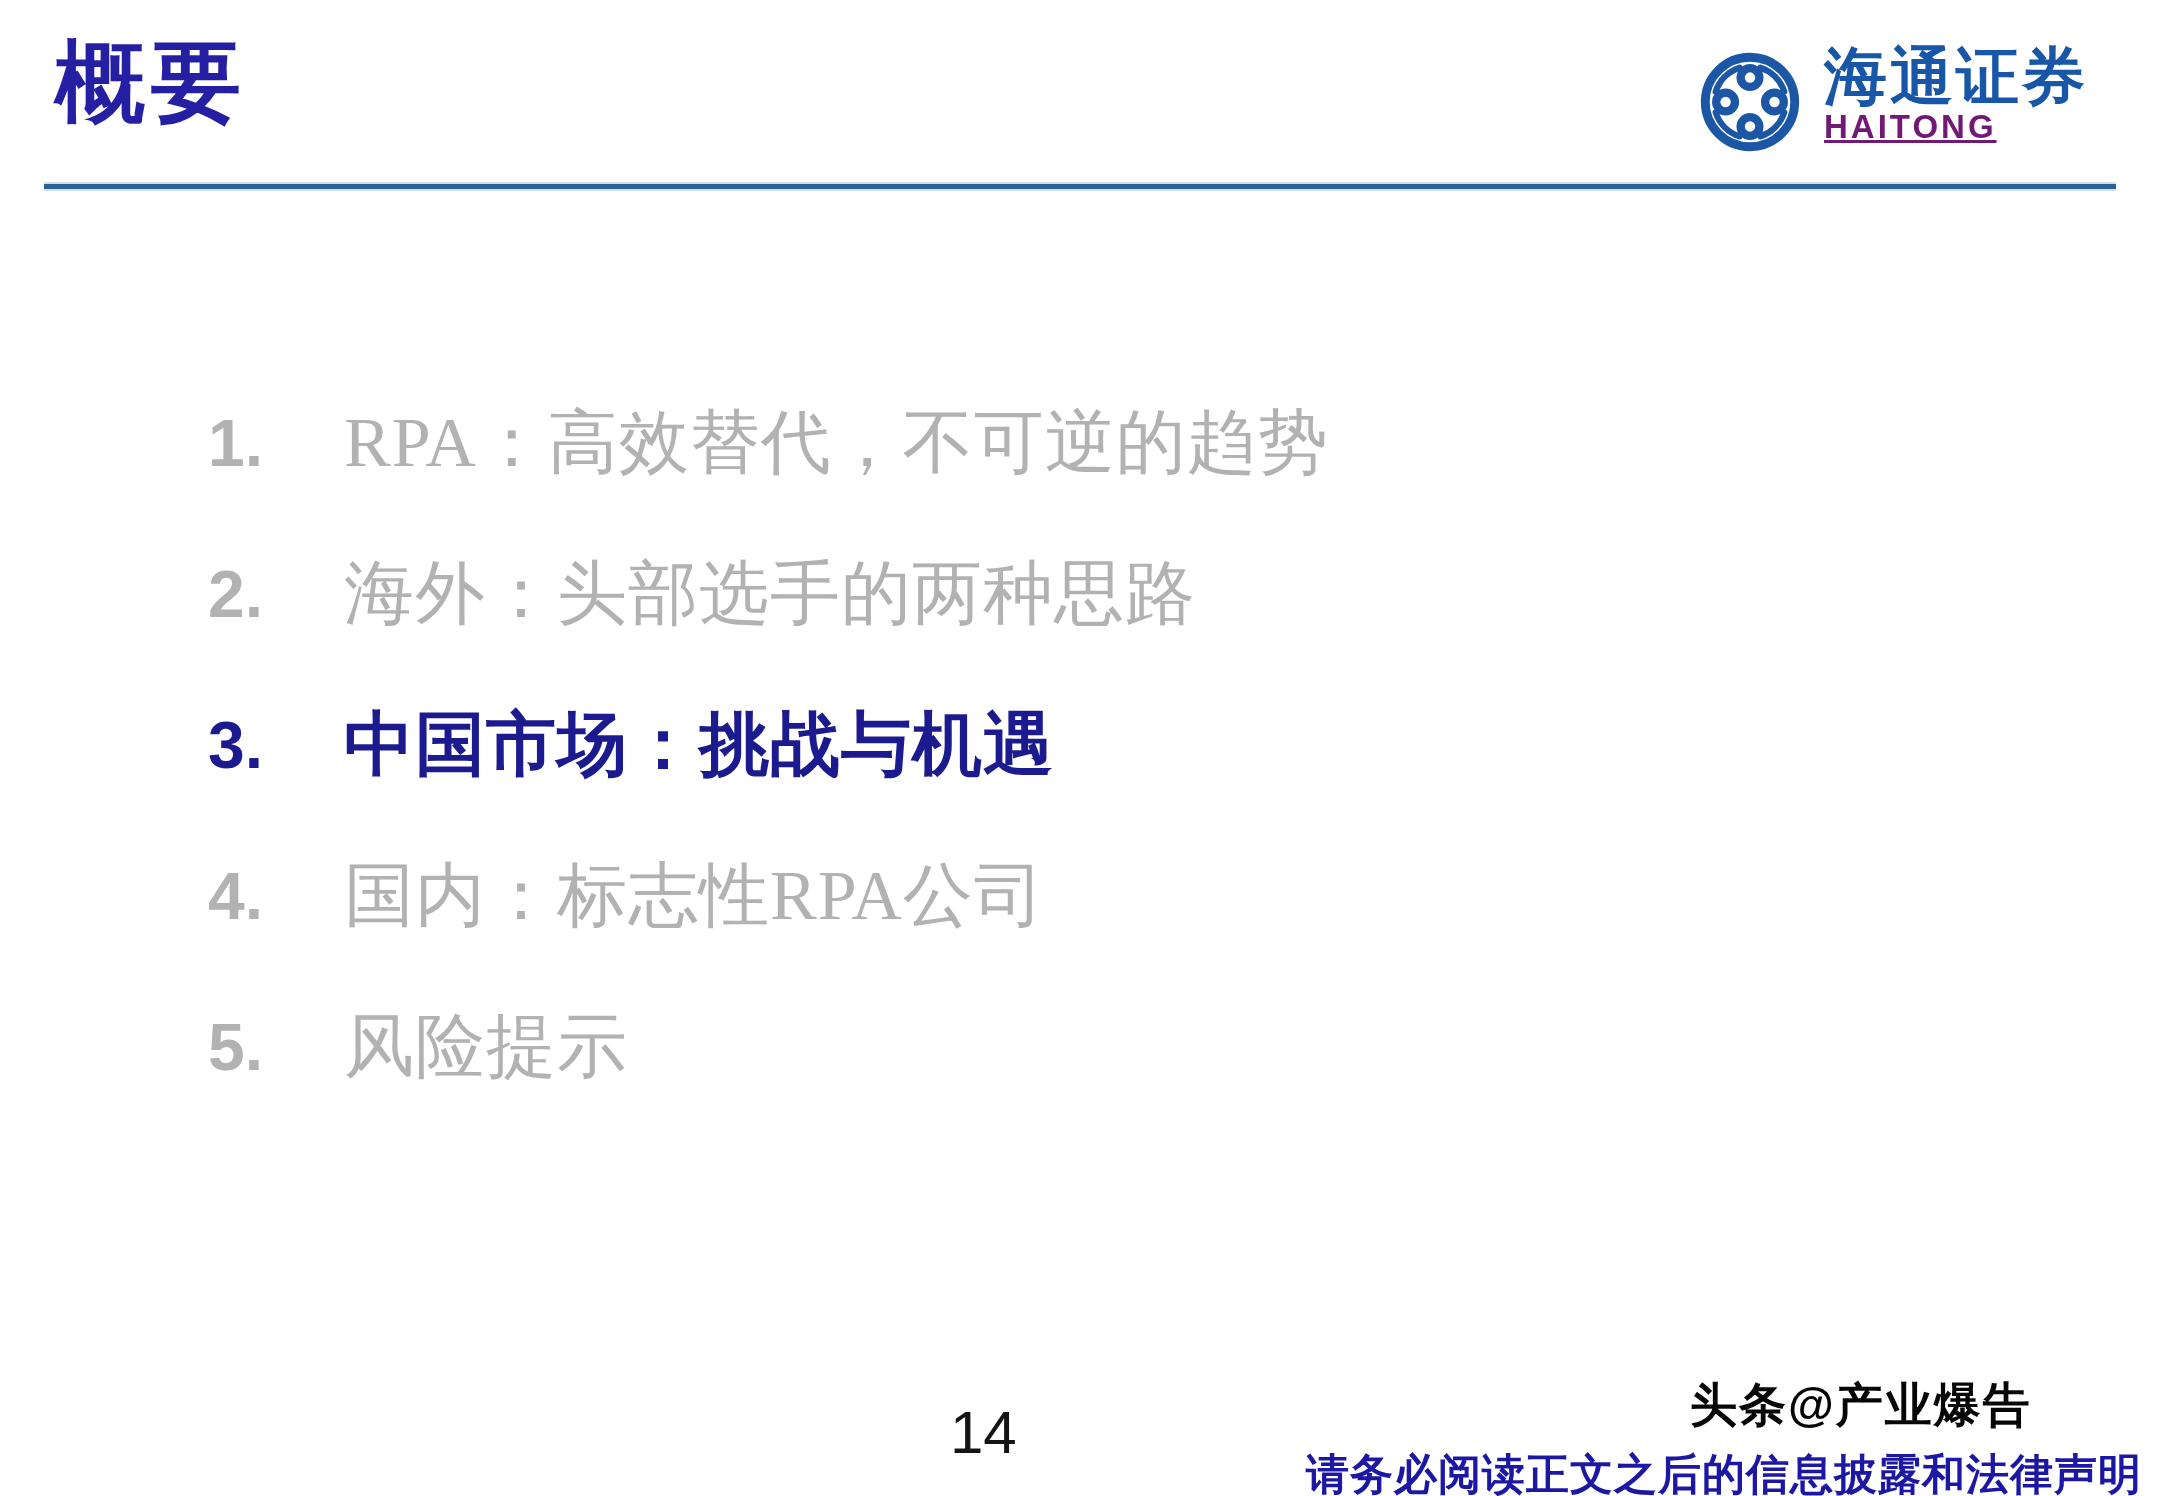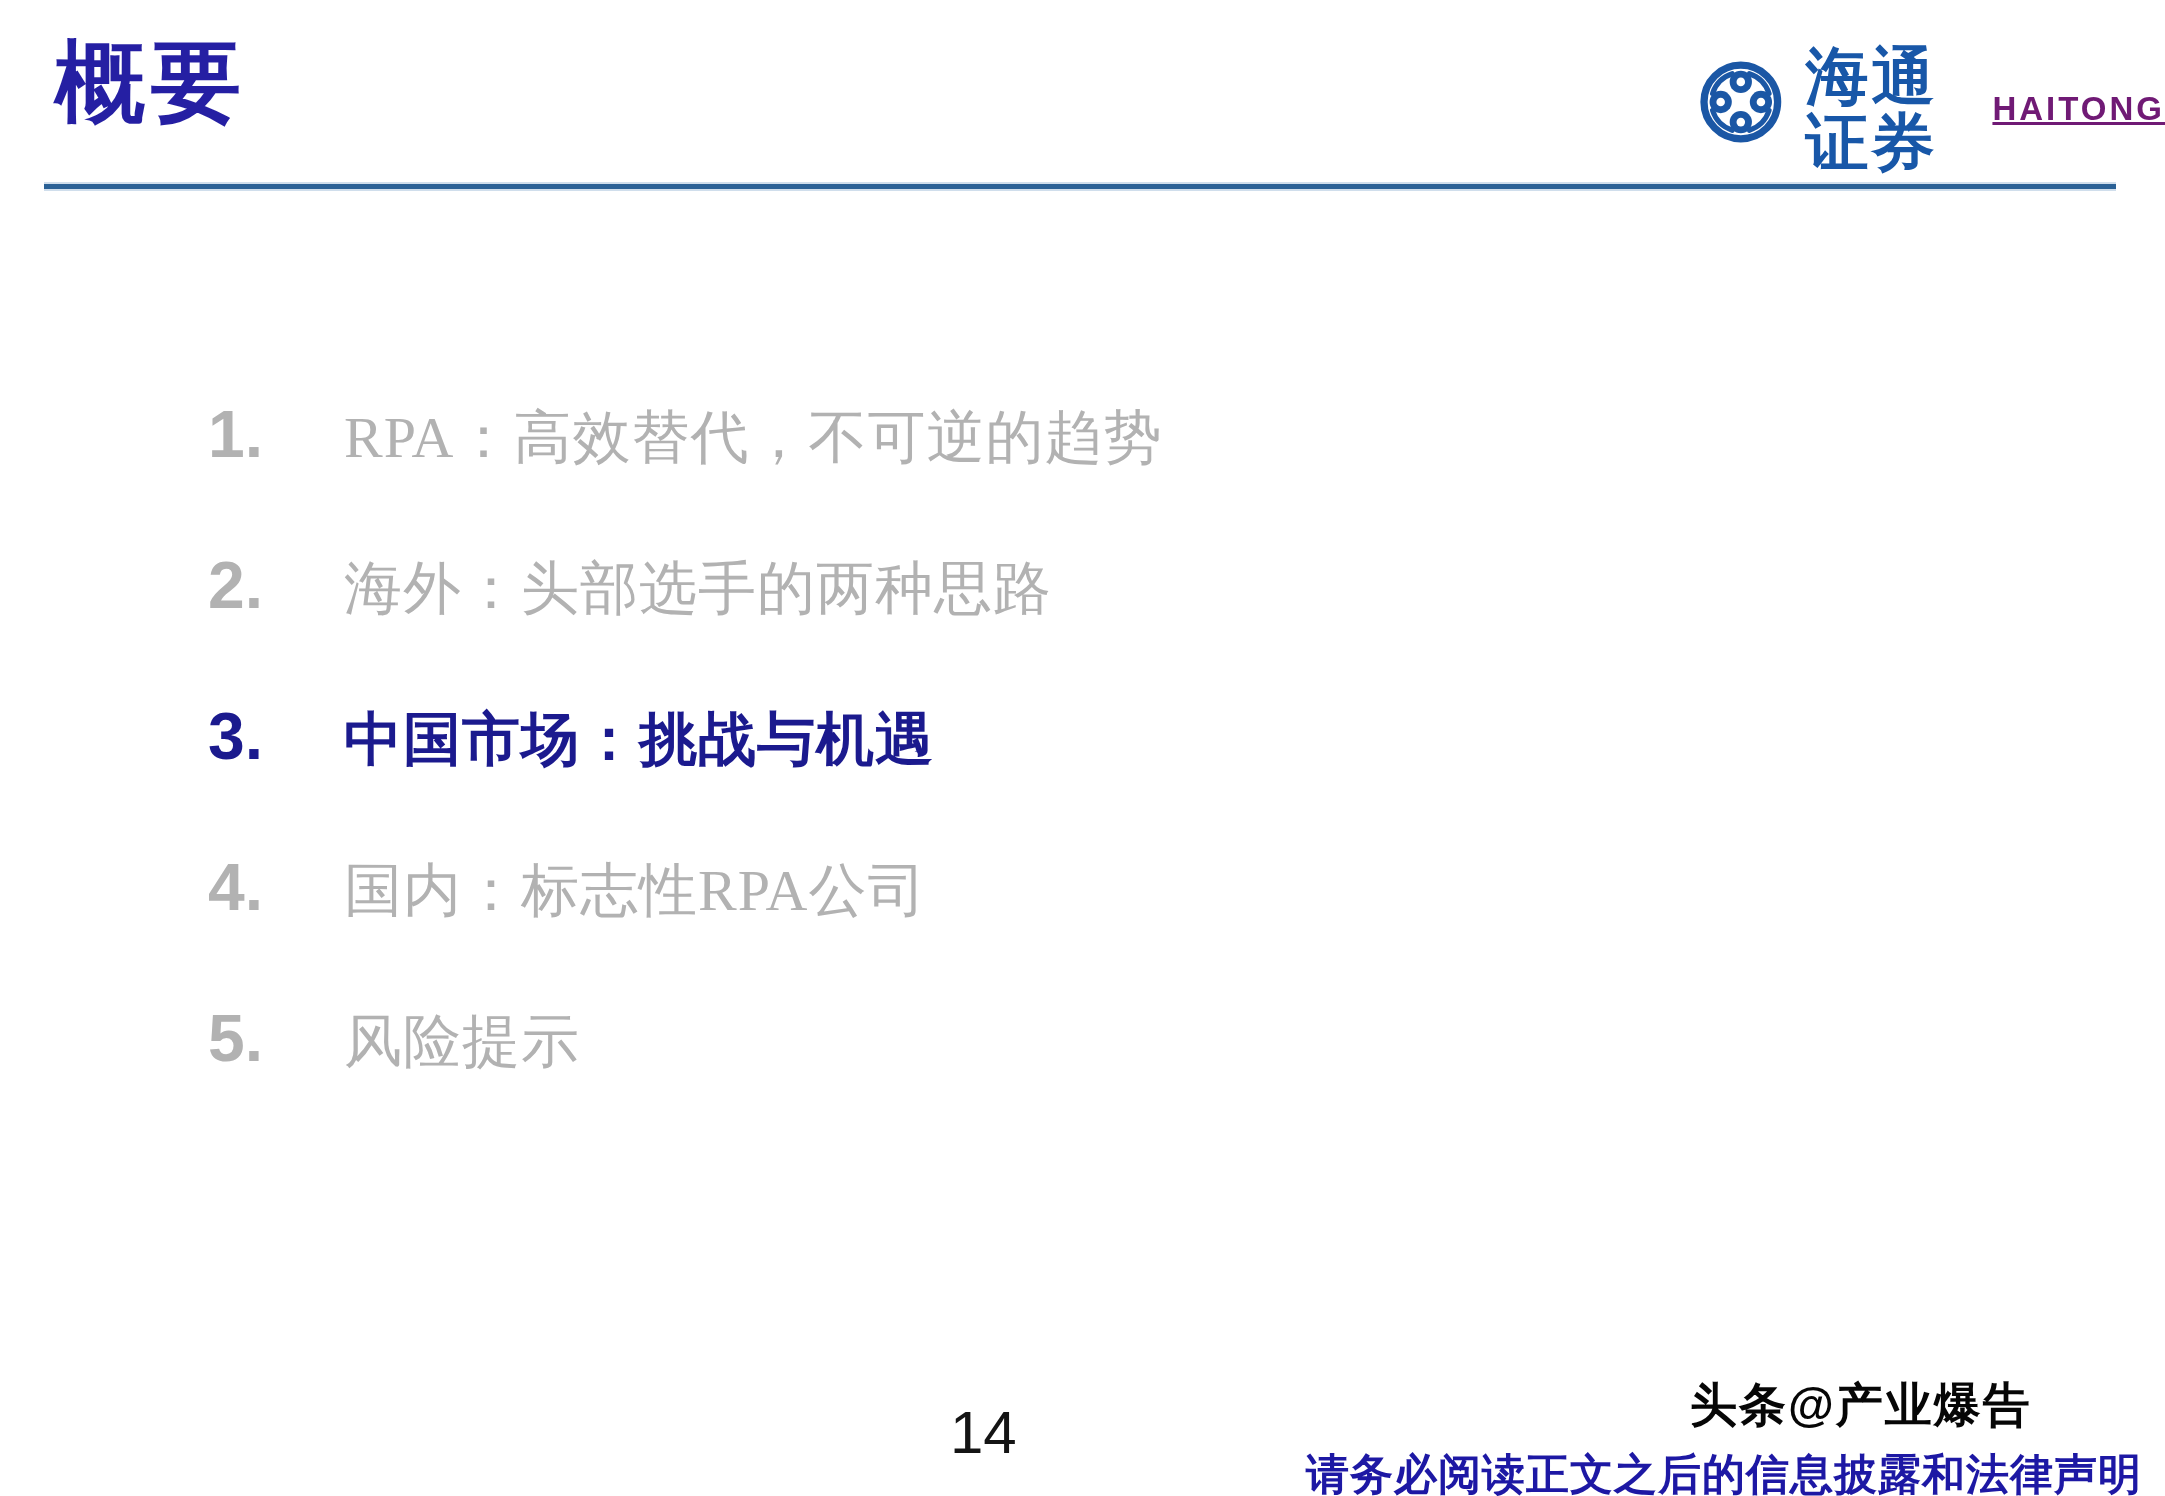--- a/index.html
+++ b/index.html
@@ -23,21 +23,21 @@
     position:absolute;left:44px;top:184px;
     width:2072px;height:5px;
     background:#2b6196;
     box-shadow:0 -2px 0 rgba(120,160,200,.35), 0 2px 0 rgba(120,160,200,.35);
   }
   .logo{
     position:absolute;left:1698px;top:44px;
     display:flex;align-items:flex-start;gap:22px;
   }
   .logo-mark{width:104px;height:104px;display:block;margin-top:6px;}
-  .logo-text{display:flex;flex-direction:row;align-items:center;}
+  .logo-text{display:flex;flex-direction:column;align-items:flex-start;}
   .logo-cn{
     font-size:63px;font-weight:bold;color:#1857a8;
     letter-spacing:3px;line-height:1.05;
     font-family:"Liberation Serif","DejaVu Serif",serif;
   }
   .logo-en{
     font-size:33px;font-weight:800;color:#701a75;
     letter-spacing:3px;margin-top:-2px;
     font-family:"Liberation Sans","DejaVu Sans",sans-serif;
     text-decoration:underline;
@@ -52,21 +52,21 @@
     display:flex;align-items:baseline;
     height:101px;
     color:#b2b2b2;
   }
   .toc-num{
     width:136px;flex:0 0 136px;
     font-size:66px;font-weight:bold;
     font-family:"Liberation Sans","DejaVu Sans",sans-serif;
   }
   .toc-label{
-    font-size:58px;
+    font-size:70px;
     letter-spacing:1px;
     font-family:"Liberation Serif","DejaVu Serif",serif;
   }
   .toc-item.active{color:#1b1a8e;}
   .toc-item.active .toc-label{font-weight:bold;}
 
   
   .page-number{
     position:absolute;left:950px;top:1398px;
     font-size:60px;color:#141414;

